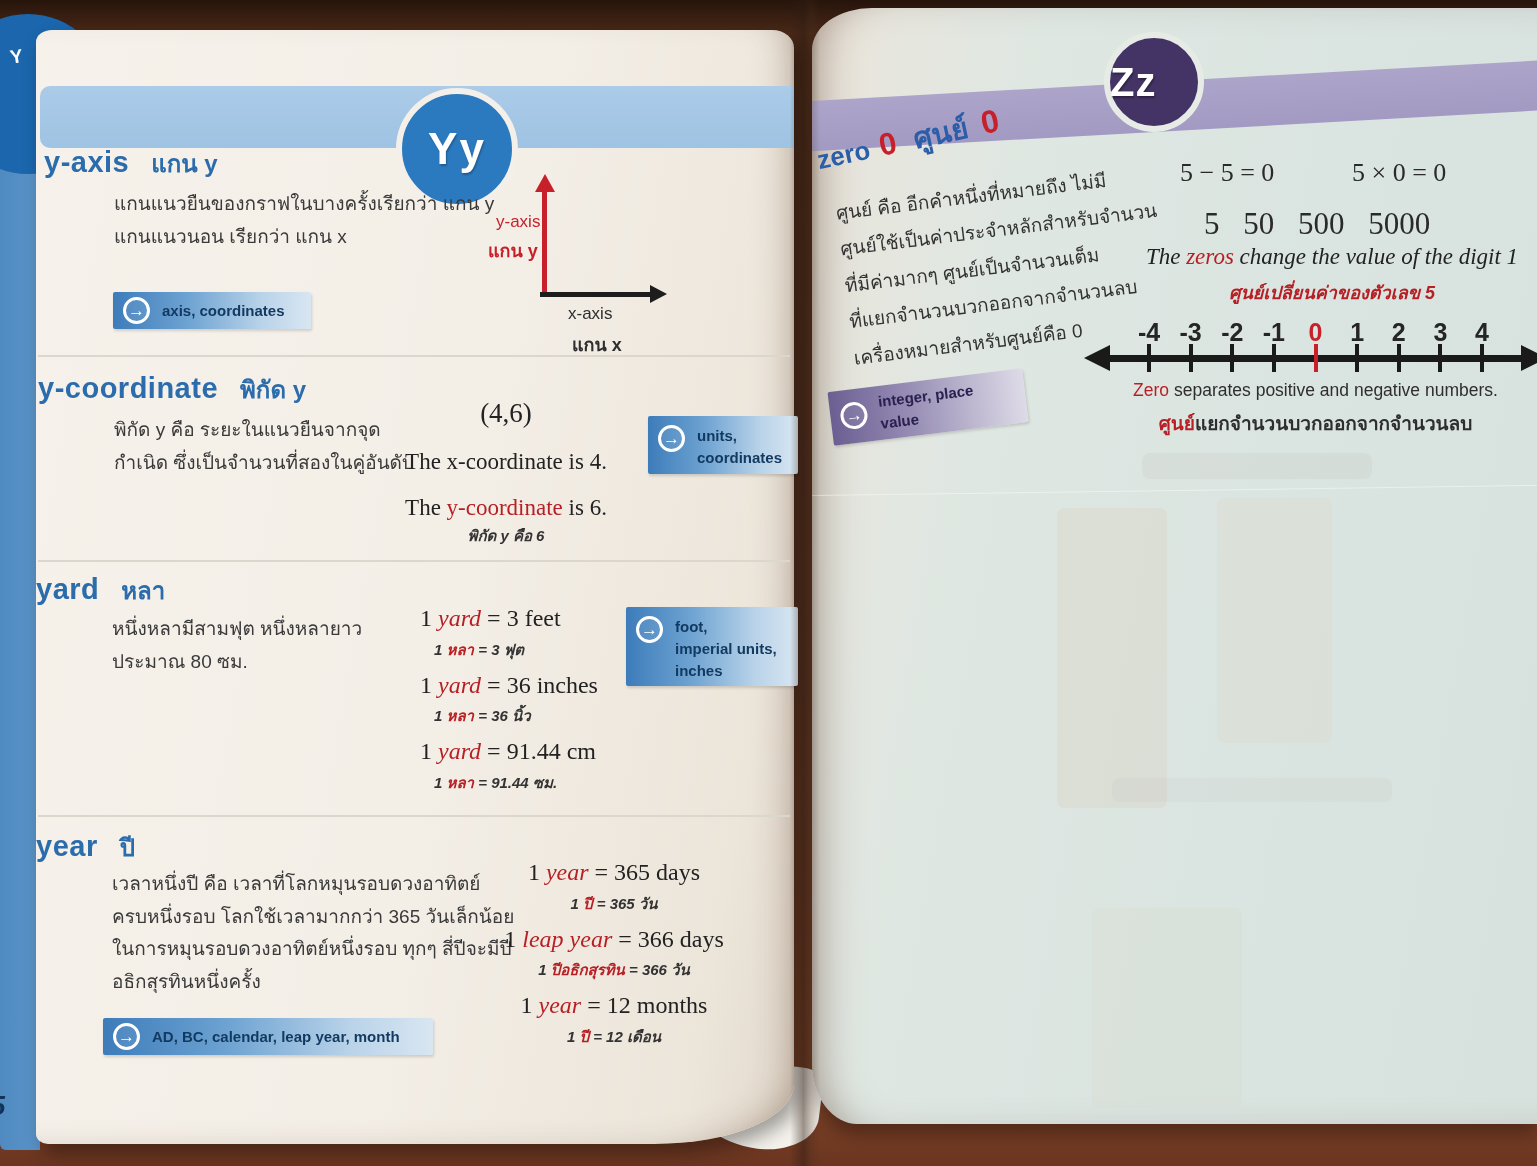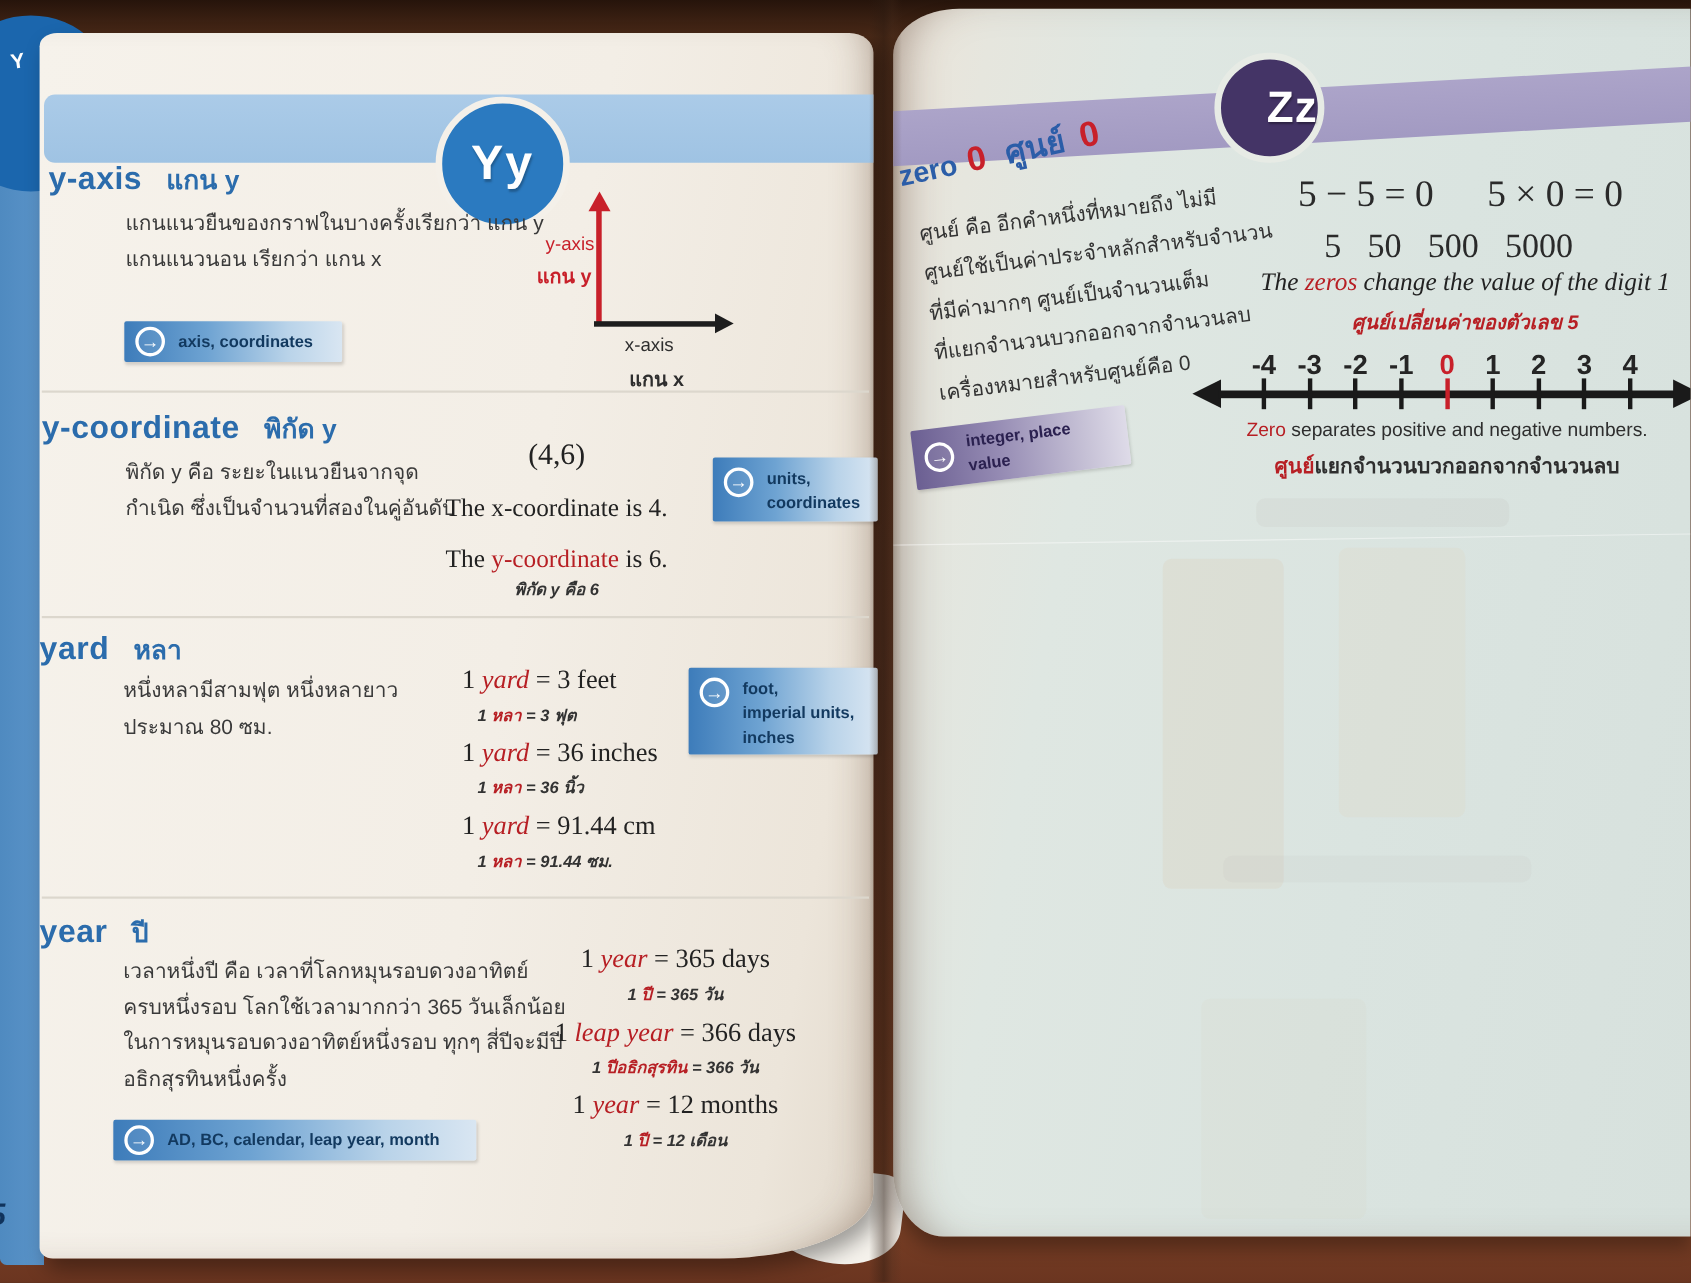--- a/index.html
+++ b/index.html
@@ -88,37 +88,37 @@
     pointer-events:none; }
   .page-right { position:absolute; left:812px; top:8px; width:725px; height:1116px; z-index:4;
     background:linear-gradient(100deg,#ece4d9 0%,#e6e6de 10%,#dfe7e2 26%,#dae4e0 60%,#d7e1dd 100%);
     border-radius:60px 0 0 46px / 42px 0 0 60px;
     box-shadow: inset 28px 0 40px -22px rgba(95,70,55,0.5), 0 10px 16px rgba(0,0,0,0.3);
     overflow:hidden;
   }
   .band-purple { position:absolute; left:-14px; right:-10px; top:52px; height:50px;
     background:linear-gradient(180deg,#aca4c9,#a29ac2);
     transform:rotate(-3.2deg); transform-origin:right center; }
-  .tab-circle-z { position:absolute; left:292px; top:40px; width:100px; height:100px;
+  .tab-circle-z { position:absolute; left:292px; top:24px; width:100px; height:100px;
     border-radius:50%; background:#443466; border:6px solid #e7ebe5;
-    display:flex; align-items:center; justify-content:flex-end; }
+    display:flex; align-items:center; justify-content:flex-start; }
   .tab-circle-z span { color:#fff; font-weight:bold; font-size:40px; letter-spacing:1px;
     text-shadow:1px 2px 2px rgba(0,0,0,0.35); }
 
   .zero-head { position:absolute; left:10px; top:128px; transform:rotate(-12deg);
     transform-origin:left bottom; white-space:nowrap; font-weight:bold; }
   .zero-head .w1 { font-size:26px; color:#2b5da8; }
   .zero-head .n1 { font-size:31px; color:#c8202a; margin-left:10px; }
   .zero-head .w2 { font-size:29px; color:#2b5da8; margin-left:18px; }
   .zero-head .n2 { font-size:32px; color:#c8202a; margin-left:14px; }
 
   .zero-def { position:absolute; left:22px; top:188px; width:336px; transform:rotate(-7deg);
     transform-origin:left top; color:#333; font-size:19px; line-height:1.92; }
 
-  .eq { position:absolute; font-family:"Liberation Serif", serif; font-size:34px; color:#2a2a2a; }
+  .eq { position:absolute; font-family:"Liberation Serif", serif; font-size:26px; color:#2a2a2a; }
   .numrow { position:absolute; left:320px; top:198px; width:370px; text-align:center;
     font-family:"Liberation Serif", serif; font-size:31px; color:#2a2a2a; word-spacing:16px; }
   .cap-en { position:absolute; left:295px; top:236px; width:450px; text-align:center;
     font-family:"Liberation Serif", serif; font-style:italic; font-size:23px; color:#222; }
   .cap-th { position:absolute; left:295px; top:270px; width:450px; text-align:center;
     font-weight:bold; font-style:italic; font-size:18px; color:#b71f24; }
 
   
   .nline { position:absolute; left:280px; top:310px; width:447px; }
   .nl-labels, .nl-ticks { display:flex; justify-content:space-between; padding:0 40px; }

